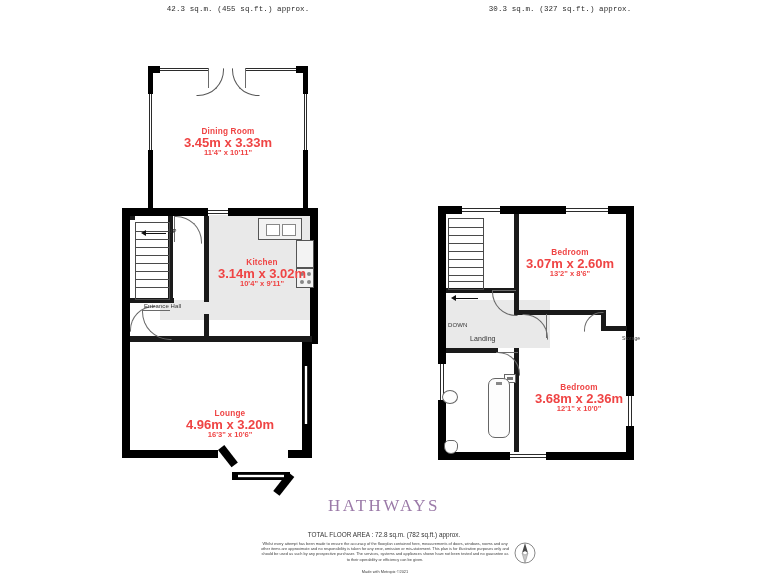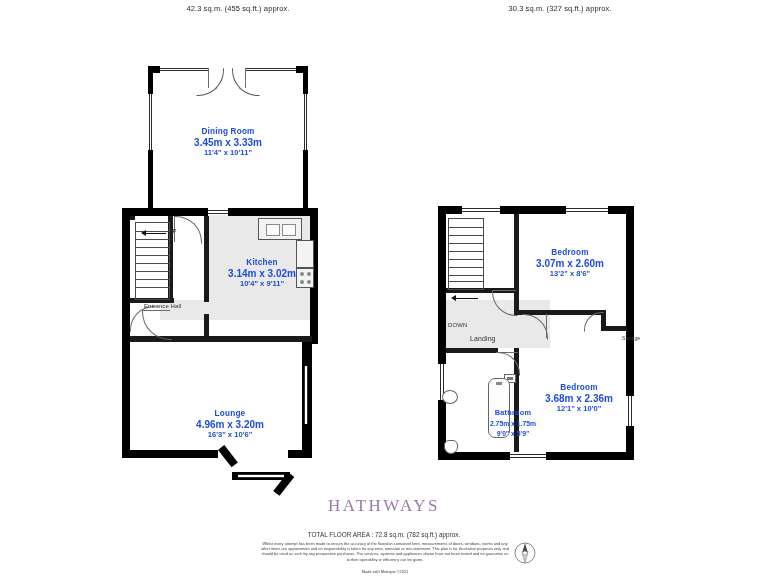--- a/index.html
+++ b/index.html
@@ -25,48 +25,48 @@
   
   .floor-head {
     position: absolute;
     text-align: center;
     font-size: 7.5px;
     line-height: 10px;
     color: #2b2b2b;
     letter-spacing: 0.1px;
   }
   .floor-head .ttl { display: block; }
-  .floor-head .sub { display: block; }
+  .floor-head .sub { display: block; font-family: Liberation Mono, monospace; }
 
   
   .wall {
     position: absolute;
     background: #000000;
   }
   .wall-mid { position: absolute; background: #1a1a1a; }
 
   
   .fill-grey { position: absolute; background: #e9e9e9; }
 
   
   .room-label {
     position: absolute;
     text-align: center;
     line-height: 10.5px;
-    color: #1d4ed8;
+    color: #ef4444;
   }
   .room-label .nm {
     display: block;
     font-size: 8.2px;
     font-weight: bold;
     letter-spacing: 0.2px;
   }
   .room-label .m {
     display: block;
-    font-size: 10px;
+    font-size: 13px;
     font-weight: bold;
   }
   .room-label .ft {
     display: block;
     font-size: 7.6px;
     font-weight: bold;
   }
   .small-label {
     position: absolute;
     font-size: 6px;
@@ -357,25 +357,20 @@
     <div class="tiny-label" style="left:222px; top:335px; font-size:5.2px;">Storage</div>
 
     <div class="fitting" style="left:104px; top:374px; width:12px; height:9px;"></div>
     <div class="unit-line" style="left:107px; top:377px; width:6px; height:3px; background:#777;"></div>
 
     <div class="fitting oval" style="left:42px; top:390px; width:16px; height:14px;"></div>
     <div class="fitting" style="left:44px; top:440px; width:14px; height:14px; border-radius:5px 5px 7px 7px;"></div>
     <div class="fitting" style="left:88px; top:378px; width:22px; height:60px; border-radius:7px;"></div>
     <div class="unit-line" style="left:96px; top:382px; width:6px; height:3px; background:#888;"></div>
 
-    <div class="room-label" style="left:58px; top:408px; width:110px;">
-      <span class="nm" style="font-size:7.4px;">Bathroom</span>
-      <span class="m" style="font-size:6.8px;">2.75m x 1.75m</span>
-      <span class="ft" style="font-size:6.8px;">9'0"  x 5'9"</span>
-    </div>
 
     <div class="room-label" style="left:110px; top:248px; width:120px;">
       <span class="nm">Bedroom</span>
       <span class="m">3.07m x 2.60m</span>
       <span class="ft">13'2"  x 8'6"</span>
     </div>
 
     <div class="room-label" style="left:124px; top:383px; width:110px;">
       <span class="nm">Bedroom</span>
       <span class="m">3.68m x 2.36m</span>

